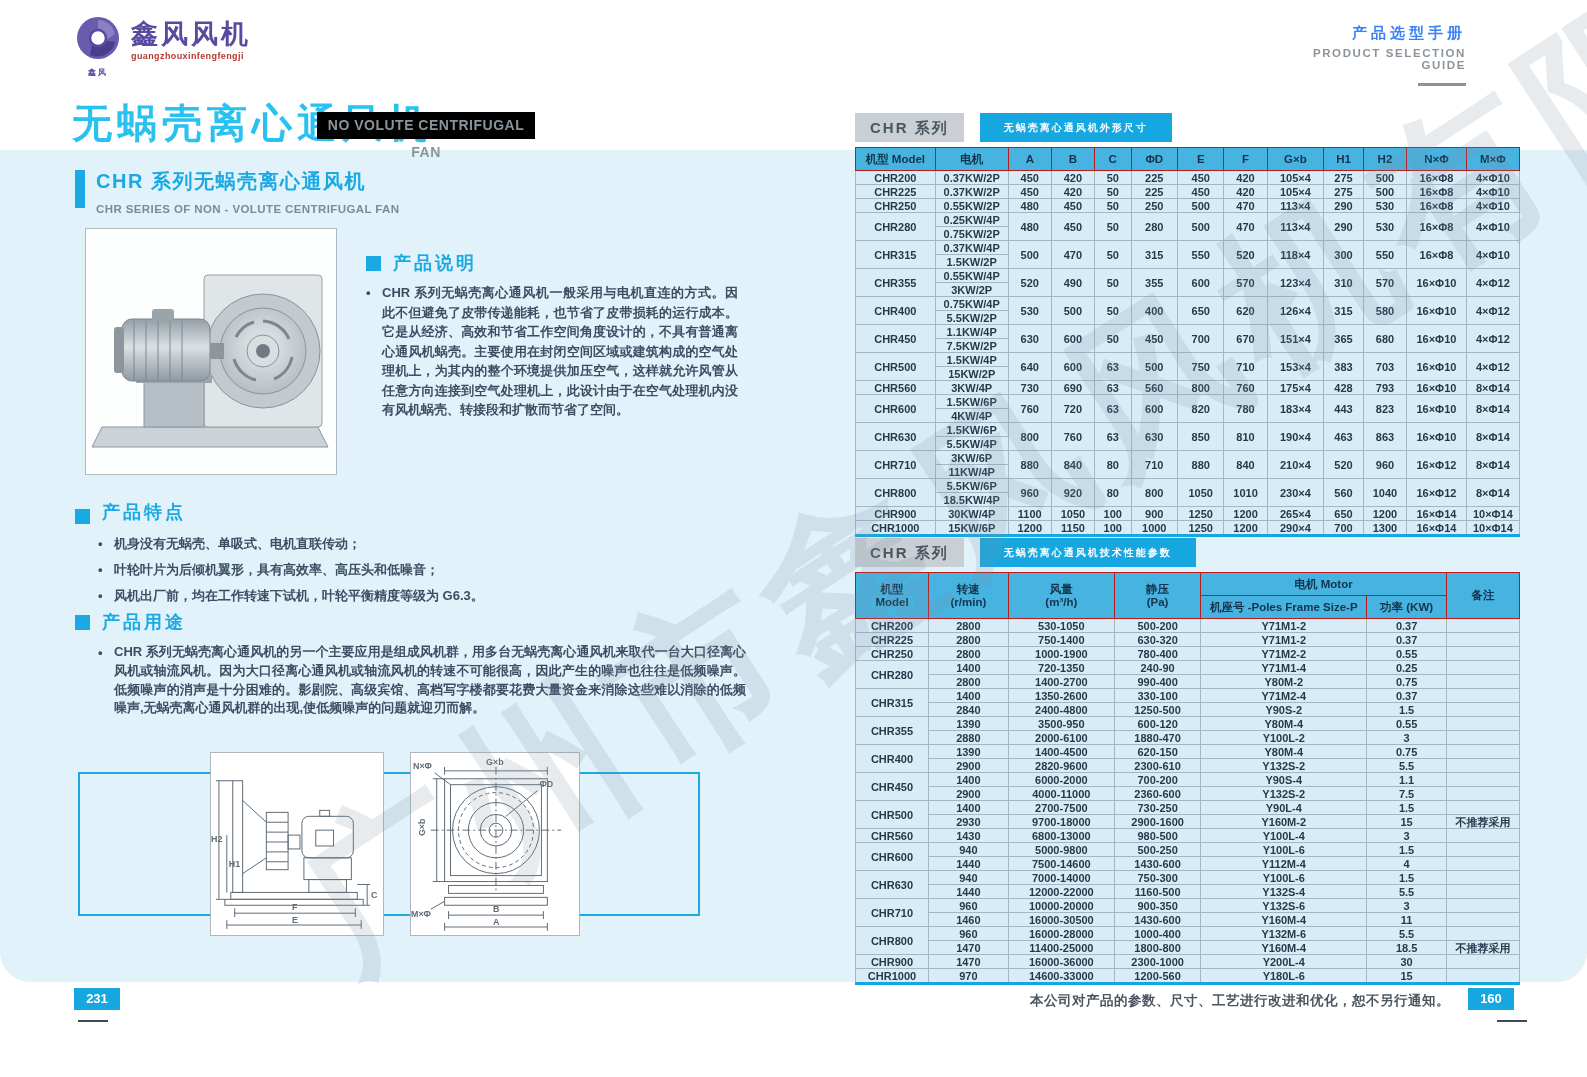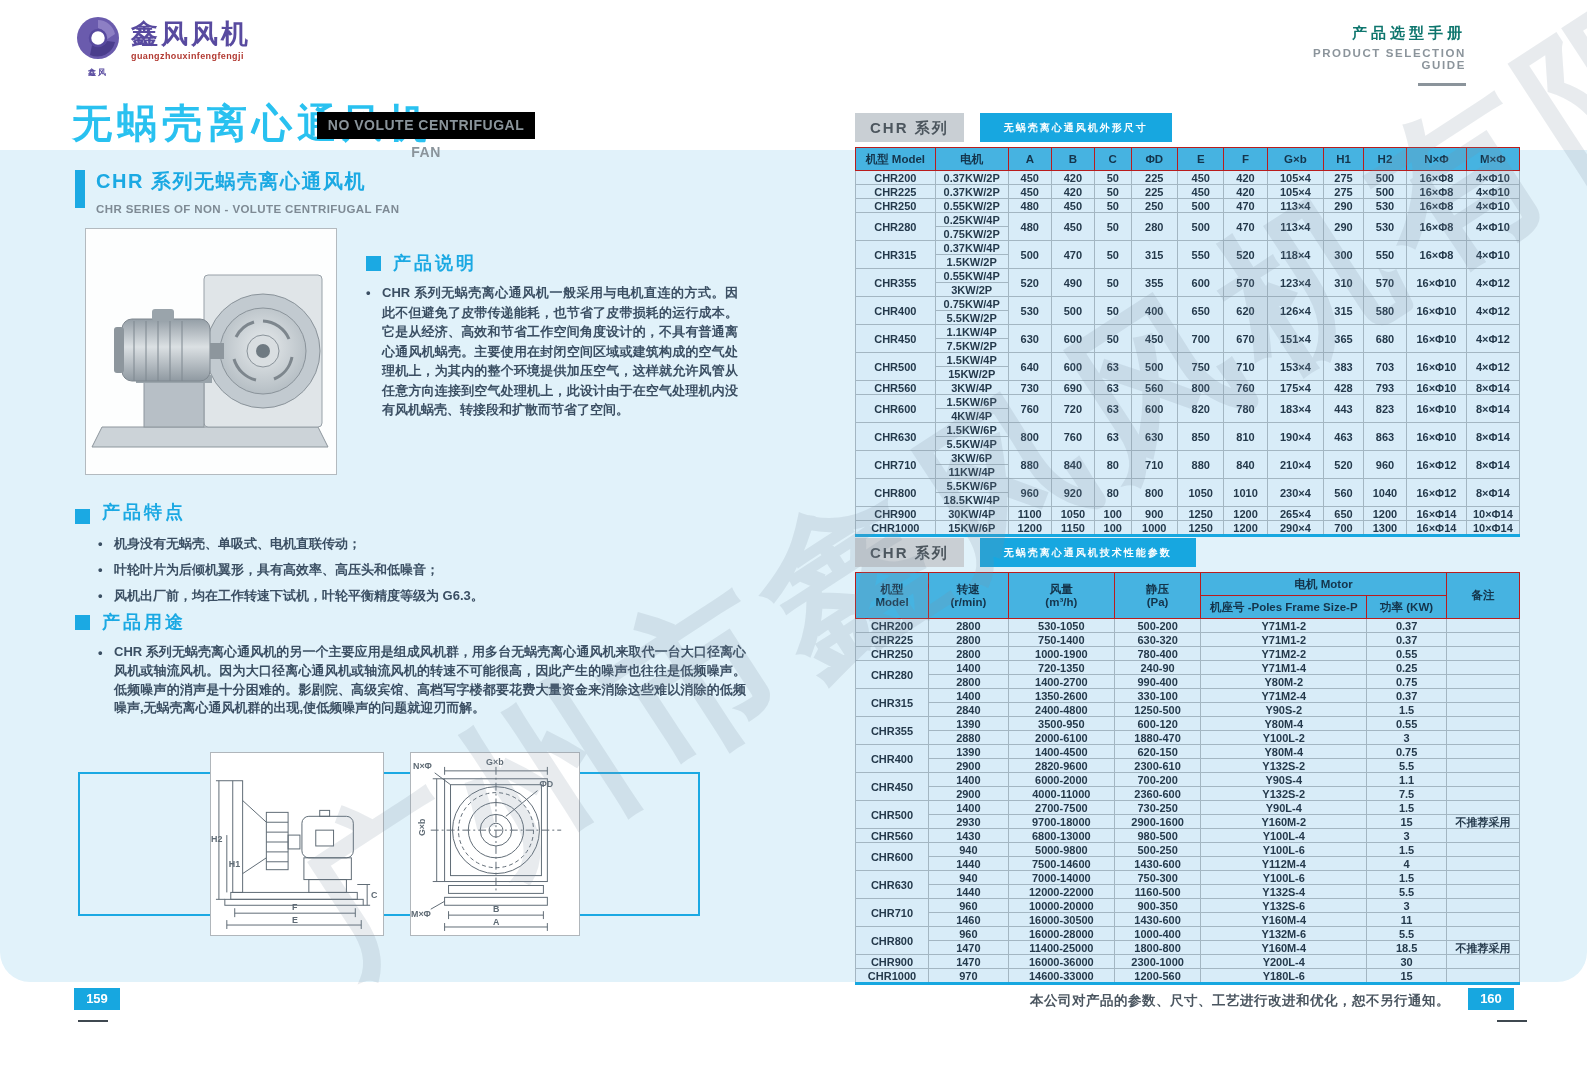--- a/index.html
+++ b/index.html
@@ -11,21 +11,21 @@
   .abs{position:absolute;}
 
   
   .logo{left:74px;top:14px;display:flex;align-items:flex-start;z-index:3;}
   .logo-iconcol{display:flex;flex-direction:column;align-items:center;}
   .logo-caption{font-size:8px;font-weight:700;color:#584a9f;letter-spacing:2px;margin-top:1px;}
   .logo-text{margin-left:9px;margin-top:6px;}
   .logo-cn{font-size:27px;font-weight:700;color:#584a9f;letter-spacing:3px;line-height:28px;}
   .logo-en{font-size:9px;font-weight:700;color:#b23a32;letter-spacing:.4px;margin-top:3px;}
   .guide{left:1290px;top:24px;width:176px;text-align:right;z-index:3;}
-  .guide-cn{font-size:15px;font-weight:700;color:#0f766e;letter-spacing:4px;}
+  .guide-cn{font-size:15px;font-weight:700;color:#3b82f6;letter-spacing:4px;}
   .guide-en{font-size:11.5px;font-weight:700;color:#8b949b;letter-spacing:1.6px;margin-top:4px;}
   .guide-rule{width:48px;height:3px;background:#8b949b;margin:12px 0 0 auto;}
 
   
   .page-title{left:72px;top:96px;font-size:40px;font-weight:700;color:#29c1f0;letter-spacing:5px;z-index:3;}
   .title-en-box{left:317px;top:112px;width:218px;height:27px;background:#000000;color:#8a949b;
     font-size:14px;font-weight:700;text-align:center;line-height:27px;letter-spacing:.5px;z-index:3;}
 
   
   .blue-panel{left:0;top:150px;width:1587px;height:832px;background:#e1f2fa;border-radius:0 0 30px 30px;z-index:0;}
@@ -869,17 +869,17 @@
           <td>14600-33000</td>
           <td>1200-560</td>
           <td>Y180L-6</td>
           <td>15</td>
           <td></td>
         </tr>
       </tbody>
   </table>
 </div>
 
-<div class="abs page-box page-box-left">159</div>
+<div class="abs page-box page-box-left">231</div>
 <div class="abs page-dash dash-left"></div>
 <div class="abs footer-note">本公司对产品的参数、尺寸、工艺进行改进和优化，恕不另行通知。</div>
 <div class="abs page-box page-box-right">160</div>
 <div class="abs page-dash dash-right"></div>
 
 </body></html>

